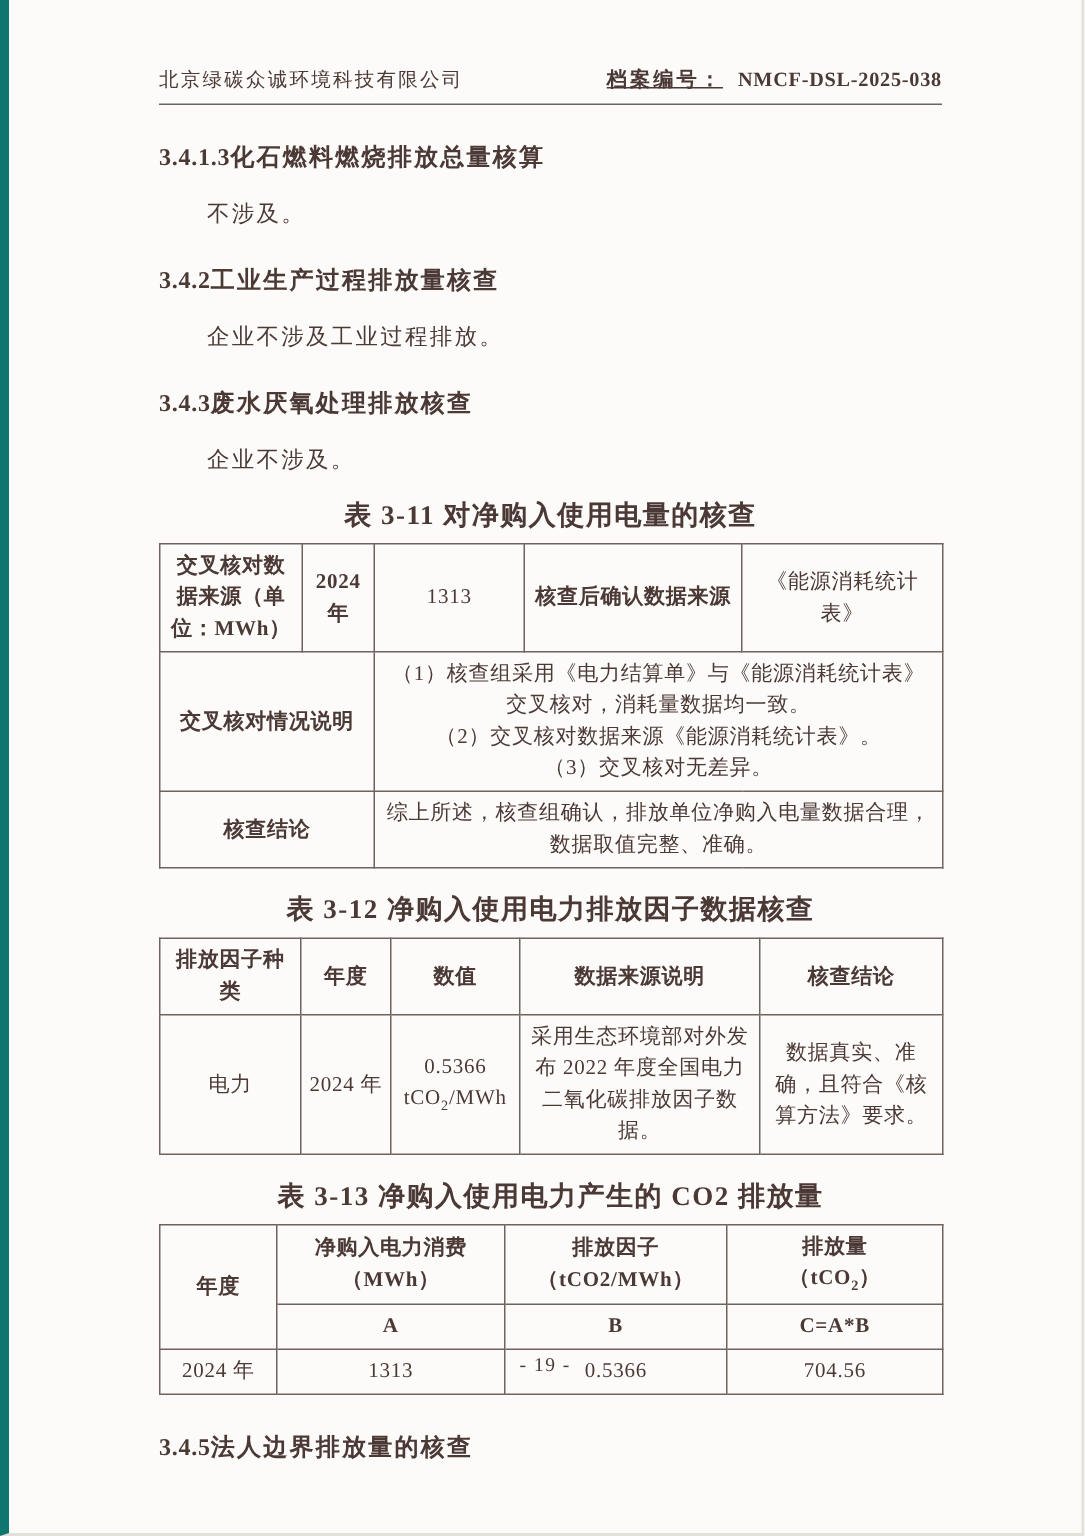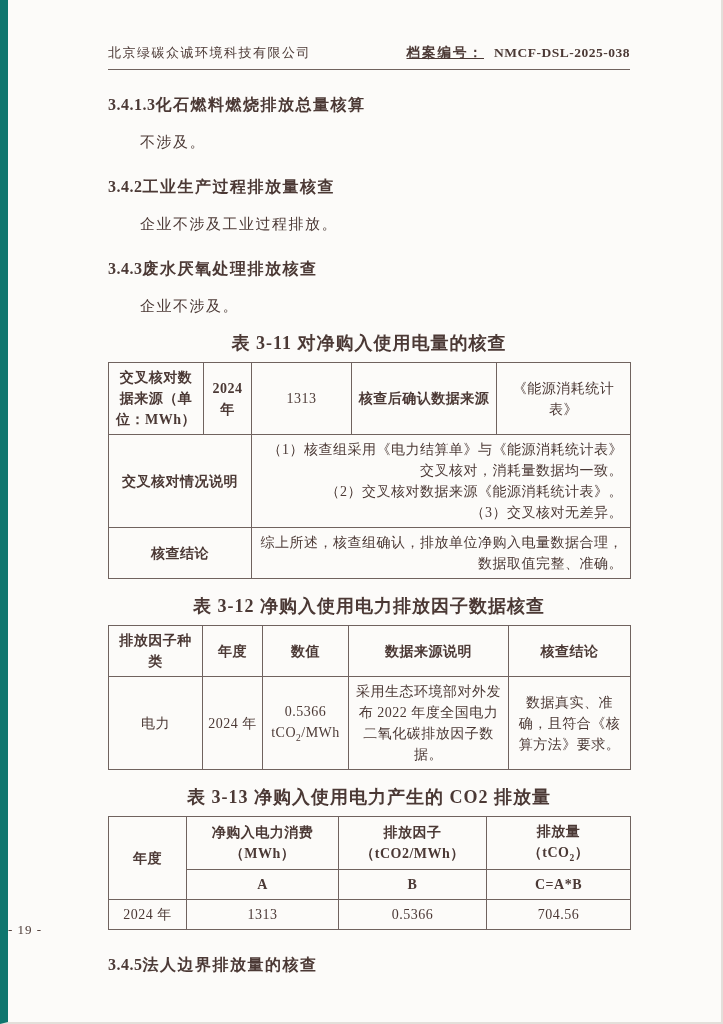--- a/index.html
+++ b/index.html
@@ -7,21 +7,21 @@
   body {
     font-family: "Liberation Serif", "DejaVu Serif", serif;
     color: #4b3935;
   }
   .page {
     position: relative;
     width: 723px;
     height: 1024px;
     margin: 0 auto;
     background: #fcfbf9;
-    border-left: 8px solid #0f766e;
+    border-left: 6px solid #0f766e;
     border-right: 2px solid #e3dfda;
     border-bottom: 2px solid #e3dfda;
     overflow: hidden;
   }
   .content {
     position: absolute;
     left: 100px;
     top: 44px;
     width: 522px;
   }
@@ -66,28 +66,28 @@
   td {
     border: 1px solid #70635f;
     font-size: 14px;
     padding: 4px 4px;
     text-align: center;
     vertical-align: middle;
     line-height: 1.5;
     letter-spacing: 0.5px;
   }
   td.bold { font-weight: bold; }
-  td.left { text-align: right; padding-left: 7px; padding-right: 7px; }
+  td.left { text-align: center; padding-left: 7px; padding-right: 7px; }
   sub { font-size: 0.68em; }
   .footer {
     position: absolute;
-    top: 922px;
+    top: 902px;
     left: 0;
     width: 100%;
-    text-align: left;
+    text-align: center;
     font-size: 13px;
     letter-spacing: 1px;
   }
 </style>
 </head>
 <body>
 
 <div class="page">
   <div class="content">
 

